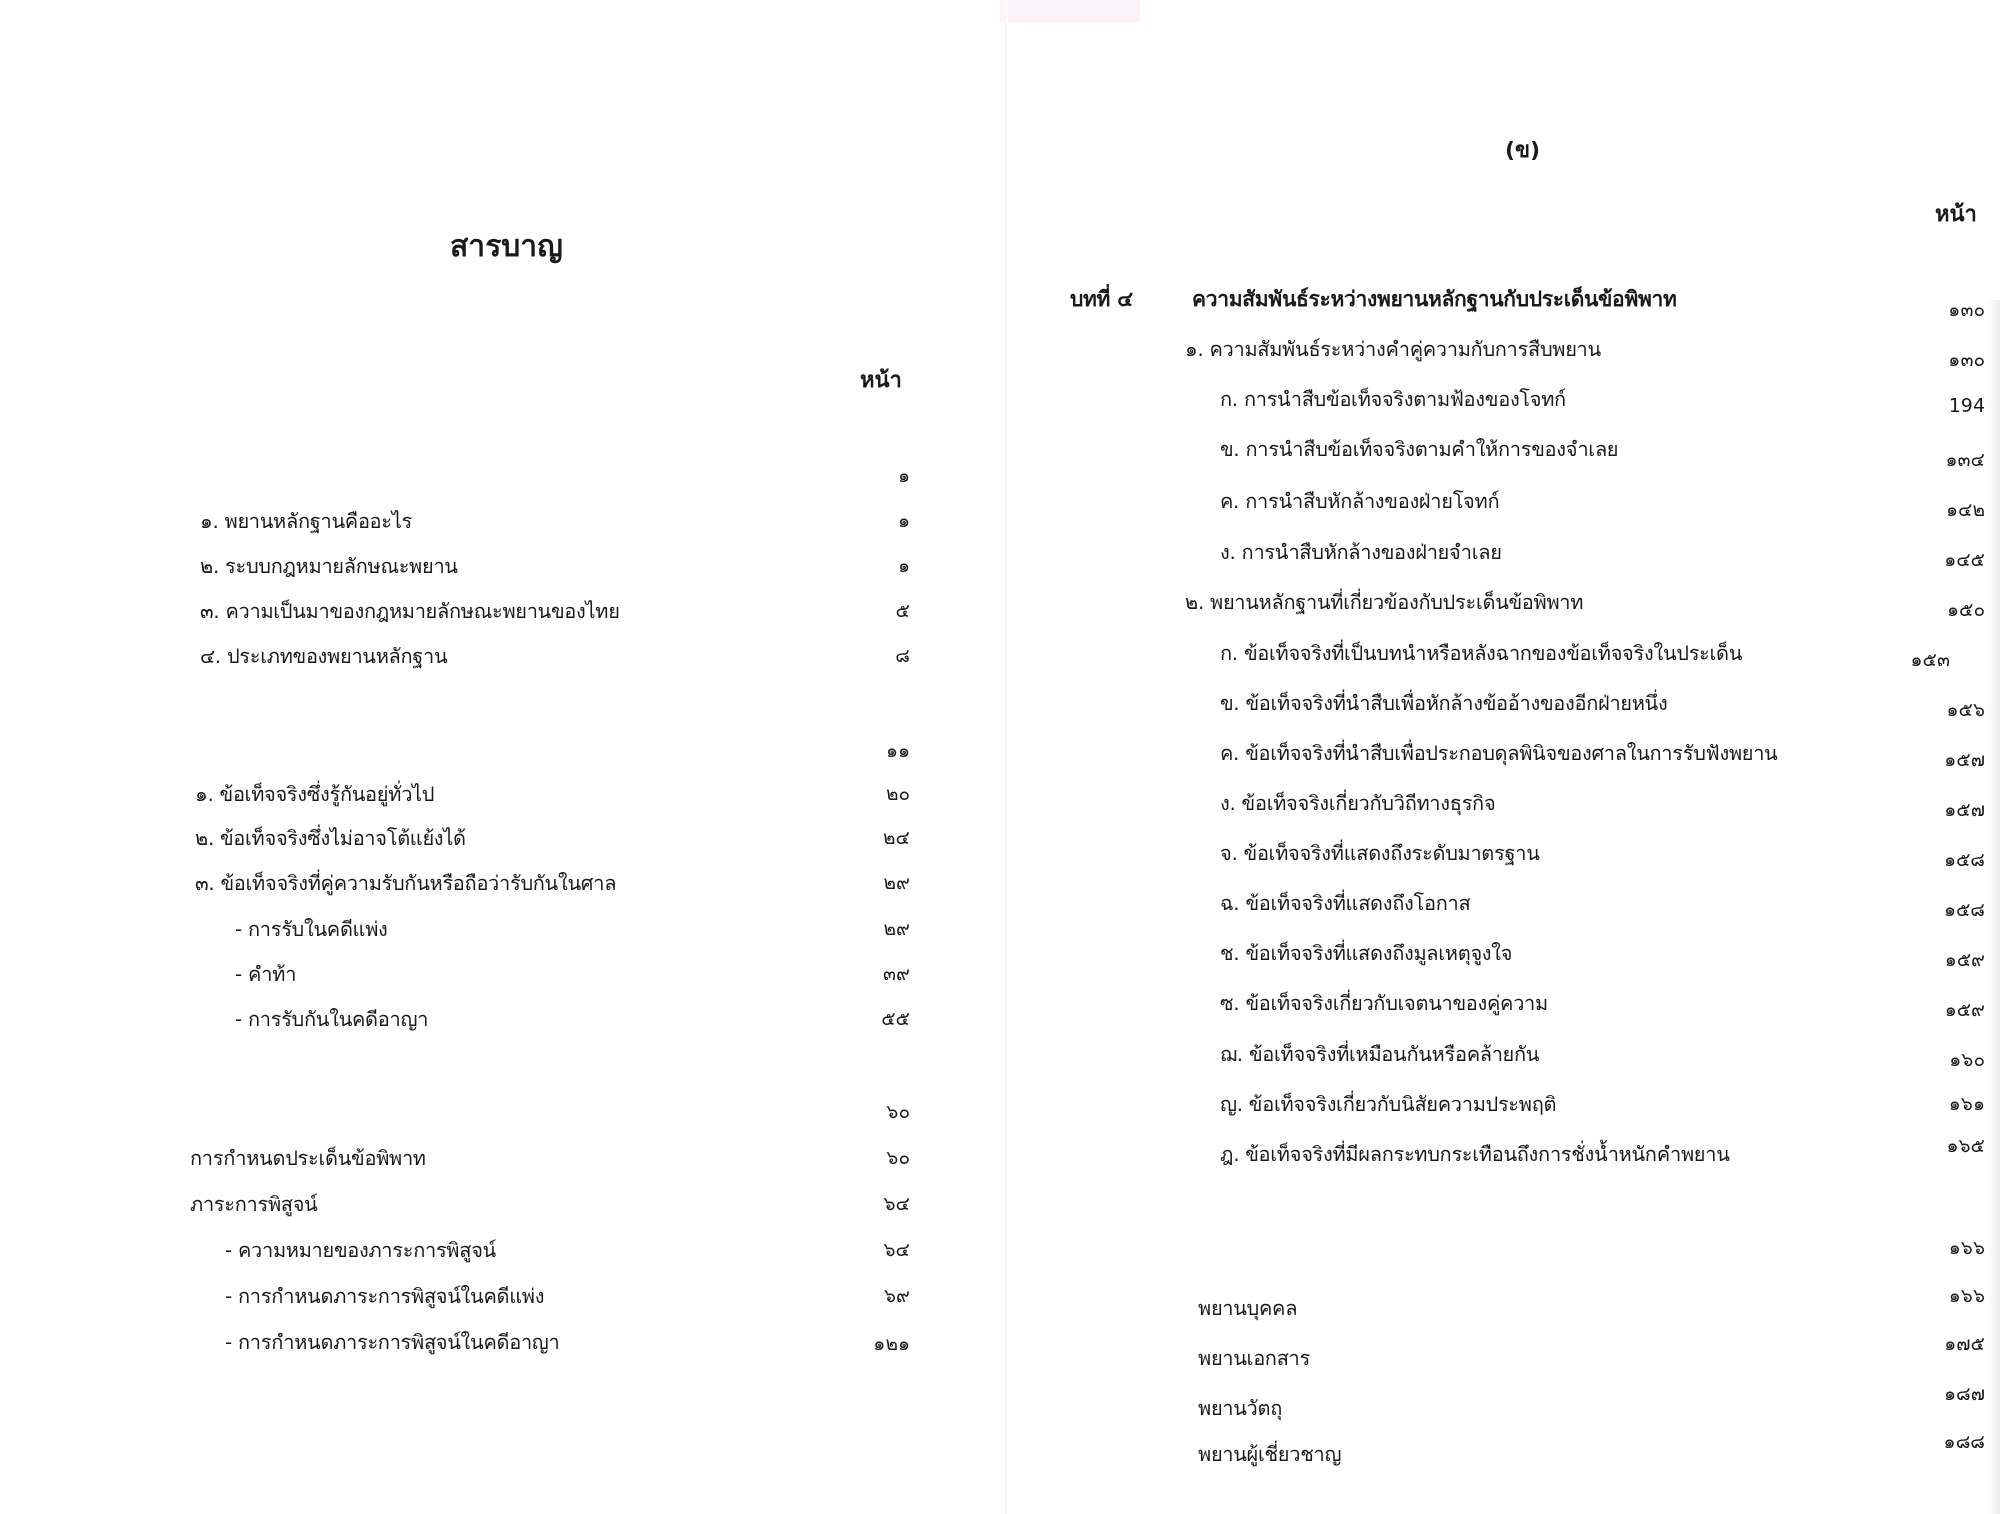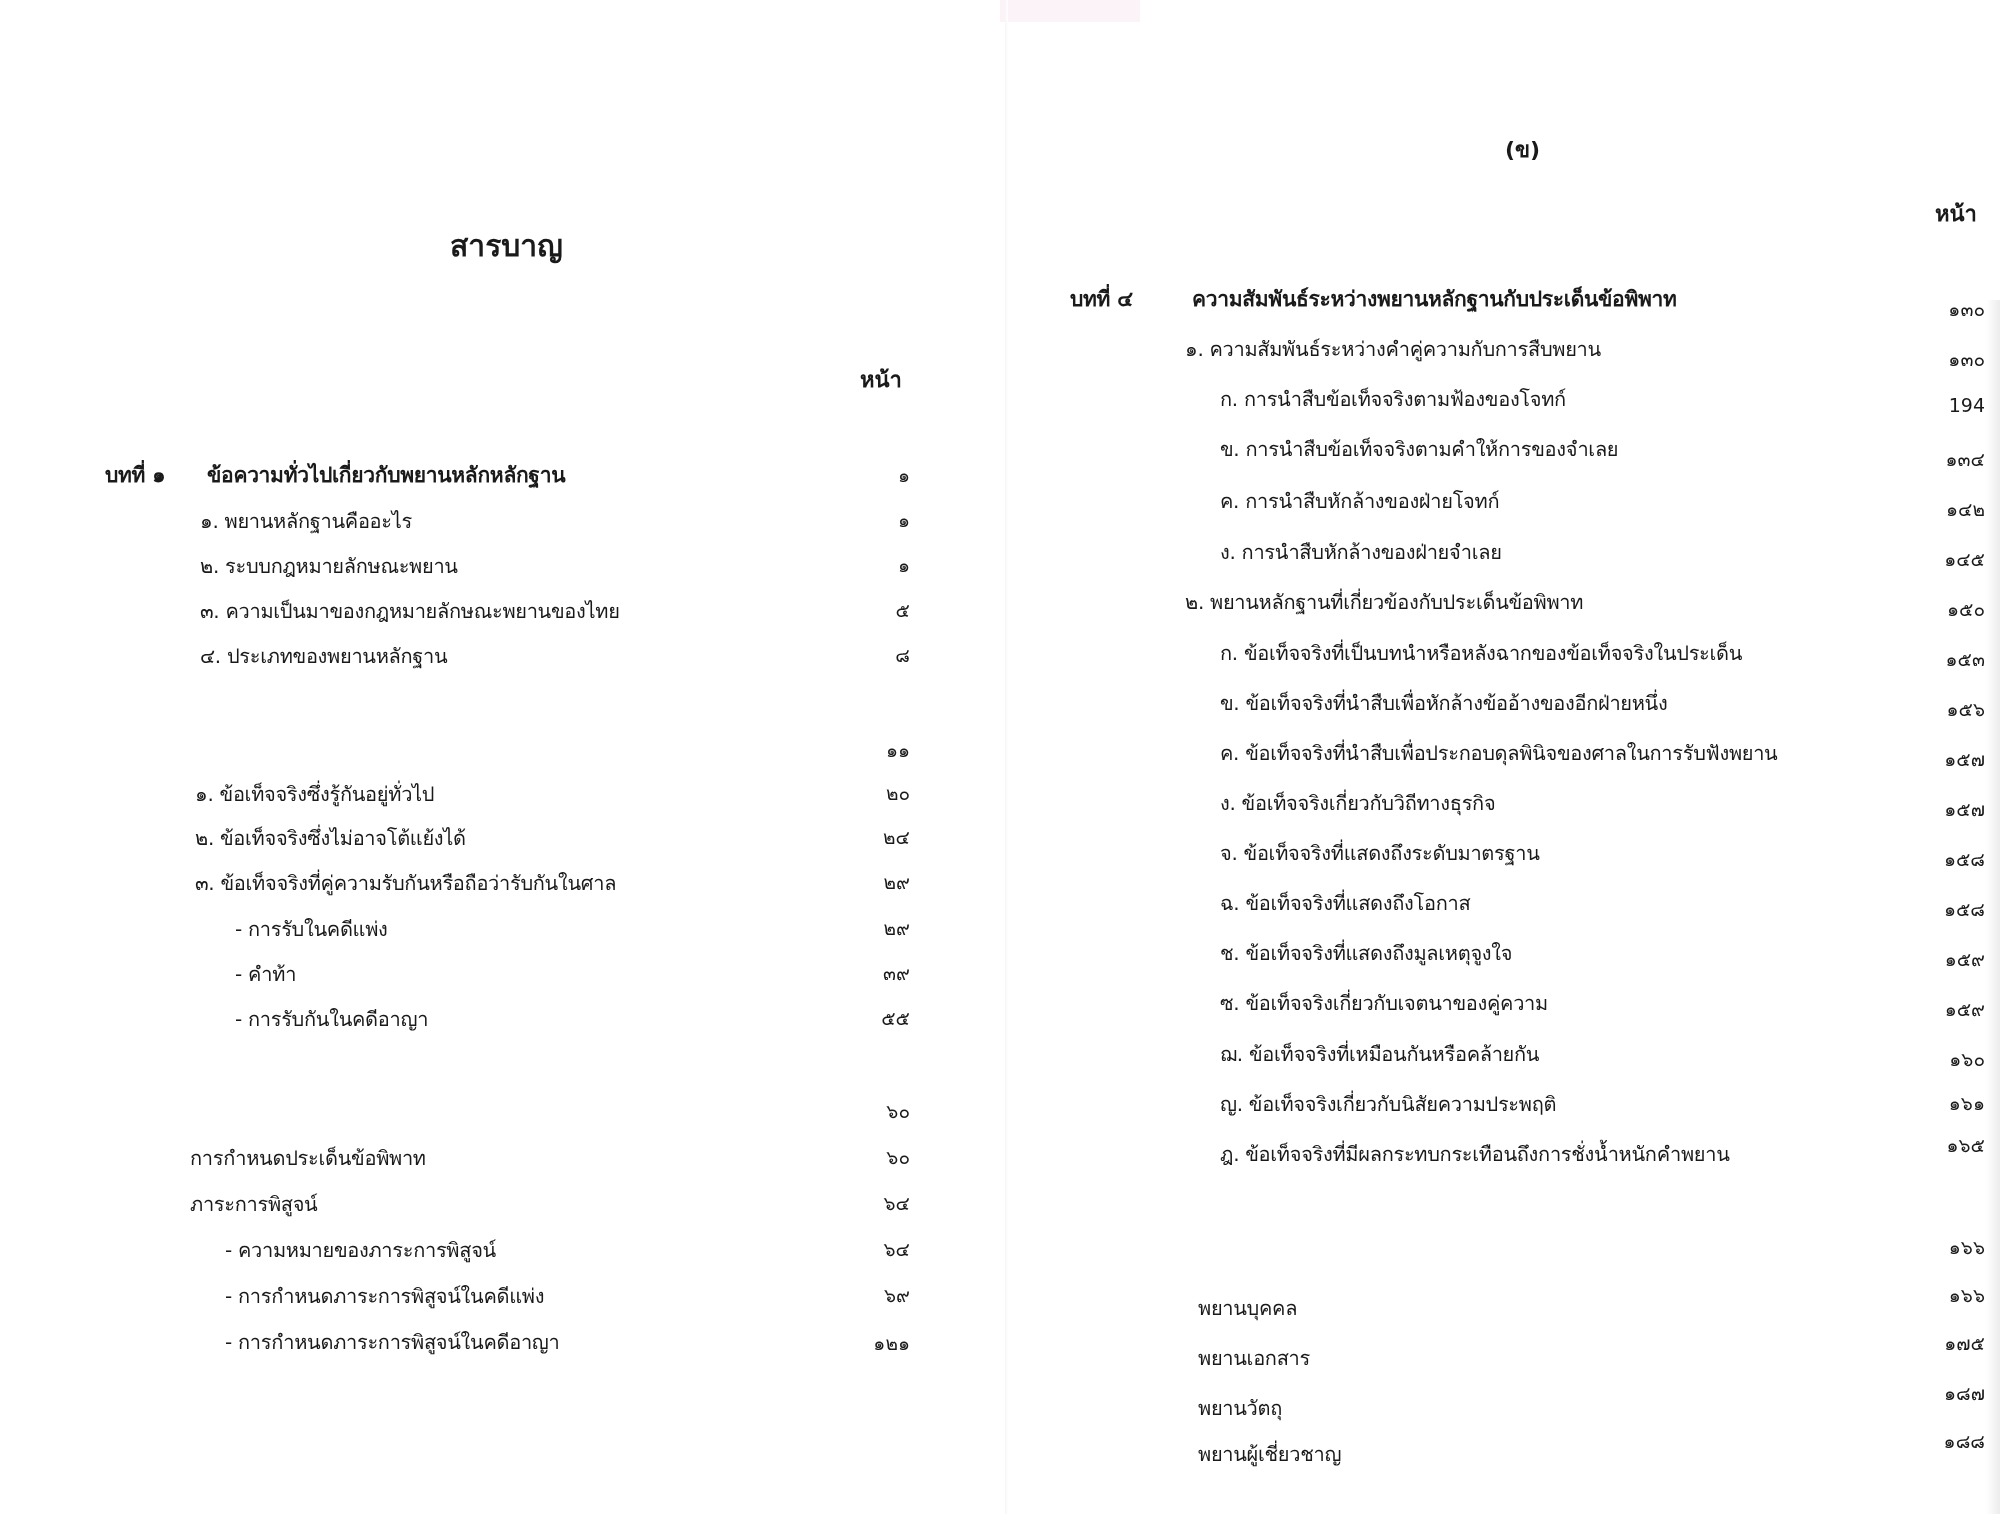--- a/index.html
+++ b/index.html
@@ -26,24 +26,20 @@
 <body>
 
 <div class="top-stain"></div>
 <div class="spine"></div>
 <div class="right-edge"></div>
 
 <div class="page page-left">
   <div class="abs title" style="left:450px; top:222px;">สารบาญ</div>
   <div class="abs col-head" style="left:860px; top:362px;">หน้า</div>
 
-  <div class="abs ch" style="left:105px; top:458px;">
-    <span class="ch-label" style="width:95px;">บทที่ ๑</span>
-    <span class="ch-title">ข้อความทั่วไปเกี่ยวกับพยานหลักหลักฐาน</span>
-  </div>
   <div class="abs pg" style="left:830px; top:460px;">๑</div>
 
   <div class="abs item" style="left:200px; top:505px;">๑. พยานหลักฐานคืออะไร</div>
   <div class="abs pg" style="left:830px; top:505px;">๑</div>
   <div class="abs item" style="left:200px; top:550px;">๒. ระบบกฎหมายลักษณะพยาน</div>
   <div class="abs pg" style="left:830px; top:550px;">๑</div>
   <div class="abs item" style="left:200px; top:595px;text-align:center;">๓. ความเป็นมาของกฎหมายลักษณะพยานของไทย</div>
   <div class="abs pg" style="left:830px; top:595px;">๕</div>
   <div class="abs item" style="left:200px; top:640px;">๔. ประเภทของพยานหลักฐาน</div>
   <div class="abs pg" style="left:830px; top:640px;">๘</div>
@@ -93,21 +89,21 @@
   <div class="abs pg" style="left:905px; top:394px;">194</div>
   <div class="abs item" style="left:220px; top:433px;">ข. การนำสืบข้อเท็จจริงตามคำให้การของจำเลย</div>
   <div class="abs pg" style="left:905px; top:444px;">๑๓๔</div>
   <div class="abs item" style="left:220px; top:485px;">ค. การนำสืบหักล้างของฝ่ายโจทก์</div>
   <div class="abs pg" style="left:905px; top:494px;">๑๔๒</div>
   <div class="abs item" style="left:220px; top:536px;">ง. การนำสืบหักล้างของฝ่ายจำเลย</div>
   <div class="abs pg" style="left:905px; top:544px;">๑๔๕</div>
   <div class="abs item" style="left:185px; top:586px;">๒. พยานหลักฐานที่เกี่ยวข้องกับประเด็นข้อพิพาท</div>
   <div class="abs pg" style="left:905px; top:594px;">๑๕๐</div>
   <div class="abs item" style="left:220px; top:637px;">ก. ข้อเท็จจริงที่เป็นบทนำหรือหลังฉากของข้อเท็จจริงในประเด็น</div>
-  <div class="abs pg" style="left:905px; top:644px;">๑๕๓</div>
+  <div class="abs pg" style="left:870px; top:644px;">๑๕๓</div>
   <div class="abs item" style="left:220px; top:687px;">ข. ข้อเท็จจริงที่นำสืบเพื่อหักล้างข้ออ้างของอีกฝ่ายหนึ่ง</div>
   <div class="abs pg" style="left:905px; top:694px;">๑๕๖</div>
   <div class="abs item" style="left:220px; top:737px;">ค. ข้อเท็จจริงที่นำสืบเพื่อประกอบดุลพินิจของศาลในการรับฟังพยาน</div>
   <div class="abs pg" style="left:905px; top:744px;">๑๕๗</div>
   <div class="abs item" style="left:220px; top:787px;">ง. ข้อเท็จจริงเกี่ยวกับวิถีทางธุรกิจ</div>
   <div class="abs pg" style="left:905px; top:794px;">๑๕๗</div>
   <div class="abs item" style="left:220px; top:837px;">จ. ข้อเท็จจริงที่แสดงถึงระดับมาตรฐาน</div>
   <div class="abs pg" style="left:905px; top:844px;">๑๕๘</div>
   <div class="abs item" style="left:220px; top:887px;">ฉ. ข้อเท็จจริงที่แสดงถึงโอกาส</div>
   <div class="abs pg" style="left:905px; top:894px;">๑๕๘</div>

